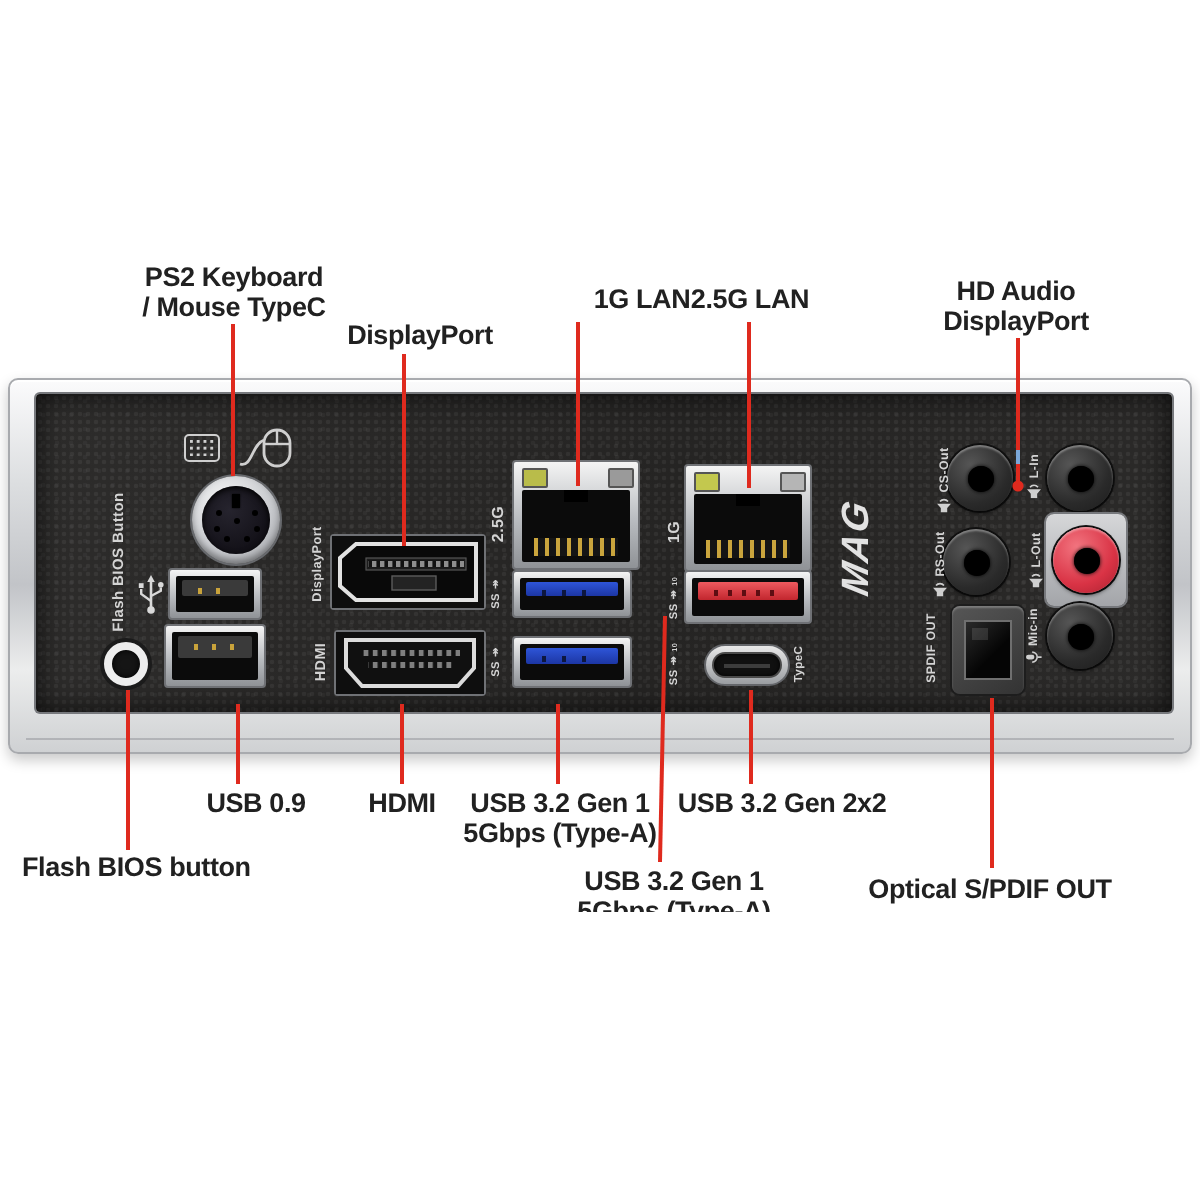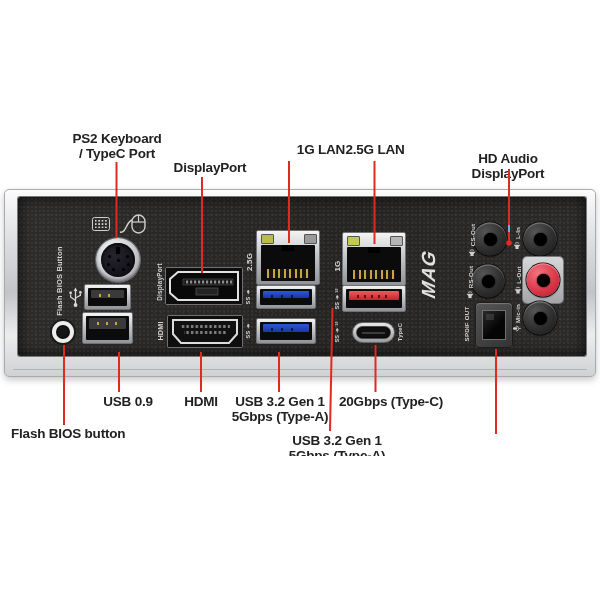--- a/index.html
+++ b/index.html
@@ -48,55 +48,58 @@
   
   .lines{position:absolute;left:0;top:0;width:600px;height:600px;pointer-events:none;z-index:30;}
 </style>
 </head>
 <body>
 
 <div class="stage">
 
   <div class="co" style="left:117px;top:132px;">
     <div>PS2 Keyboard</div>
-    <div>/ TypeC Port</div>
+    <div>/ Mouse TypeC</div>
   </div>
   <div class="co" style="left:210px;top:161px;">
     <div>DisplayPort</div>
   </div>
   <div class="co" style="left:289px;top:143px;margin-left:32px;">
     <div>1G LAN</div>
   </div>
   <div class="co" style="left:375px;top:143px;">
     <div>2.5G LAN</div>
   </div>
-  <div class="co" style="left:508px;top:139px;margin-top:13px;">
+  <div class="co" style="left:508px;top:139px;">
     <div>HD Audio</div>
     <div>DisplayPort</div>
   </div>
 
   <div class="co left" style="left:11px;top:427px;">
     <div>Flash BIOS button</div>
   </div>
   <div class="co" style="left:128px;top:395px;">
     <div>USB 0.9</div>
   </div>
   <div class="co" style="left:201px;top:395px;">
     <div>HDMI</div>
   </div>
   <div class="co" style="left:280px;top:395px;">
     <div>USB 3.2 Gen 1</div>
     <div>5Gbps (Type-A)</div>
   </div>
   <div class="co" style="left:391px;top:395px;">
-    <div>20Gbps (Type-C)</div>
+    <div>USB 3.2 Gen 2x2</div>
   </div>
   <div class="co" style="left:337px;top:434px;">
     <div>USB 3.2 Gen 1</div>
     <div>5Gbps (Type-A)</div>
+  </div>
+  <div class="co" style="left:495px;top:438px;">
+    <div>Optical S/PDIF OUT</div>
   </div>
 
   <div class="frame"></div>
   <div class="panel"></div>
 
   <div class="abs" style="left:52px;top:321px;width:22px;height:22px;border-radius:50%;
        background:#151515;border:4px solid #ededed;box-sizing:border-box;
        box-shadow:0 0 0 2px #1b1b1b, inset 0 0 3px #000;"></div>
   <div class="vlabel" style="left:59px;top:281px;font-size:7.5px;">
     <span>Flash BIOS Button</span>

